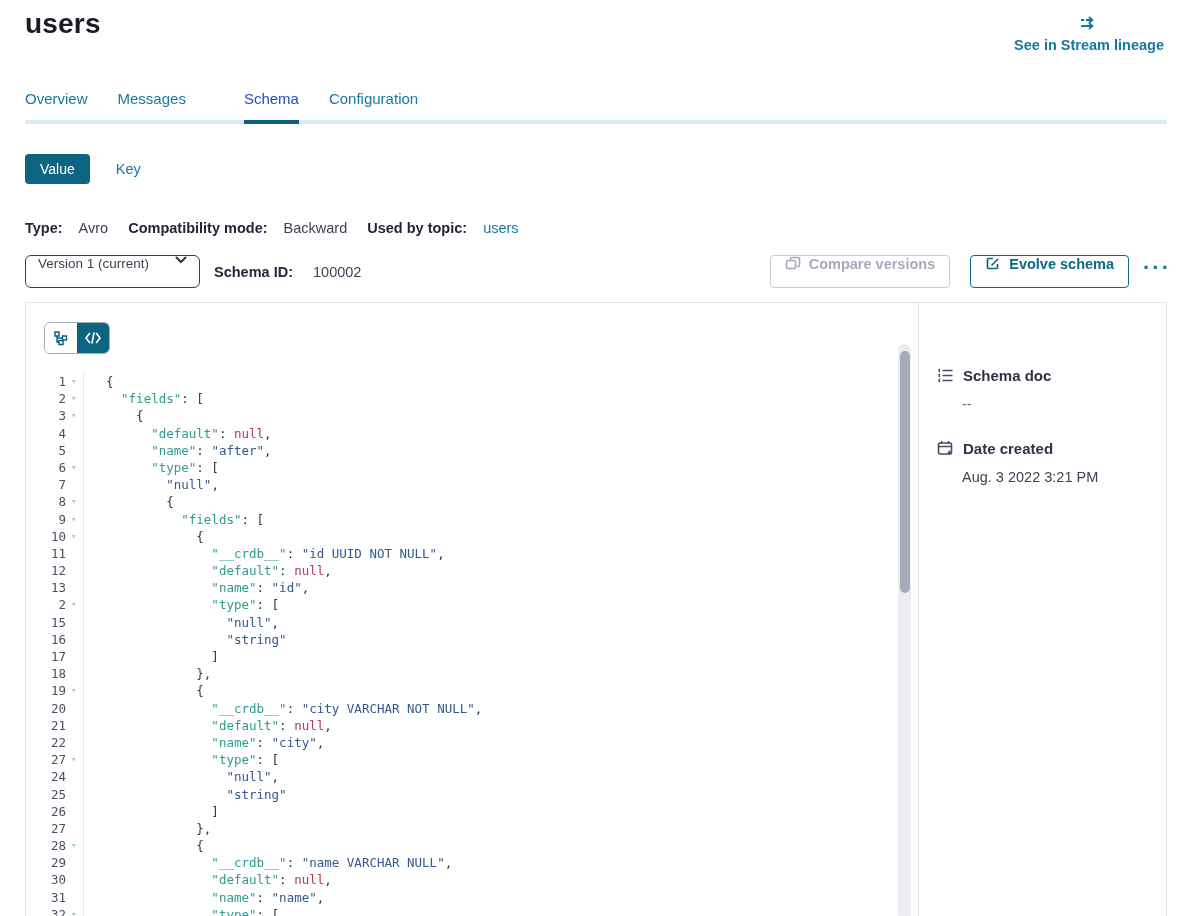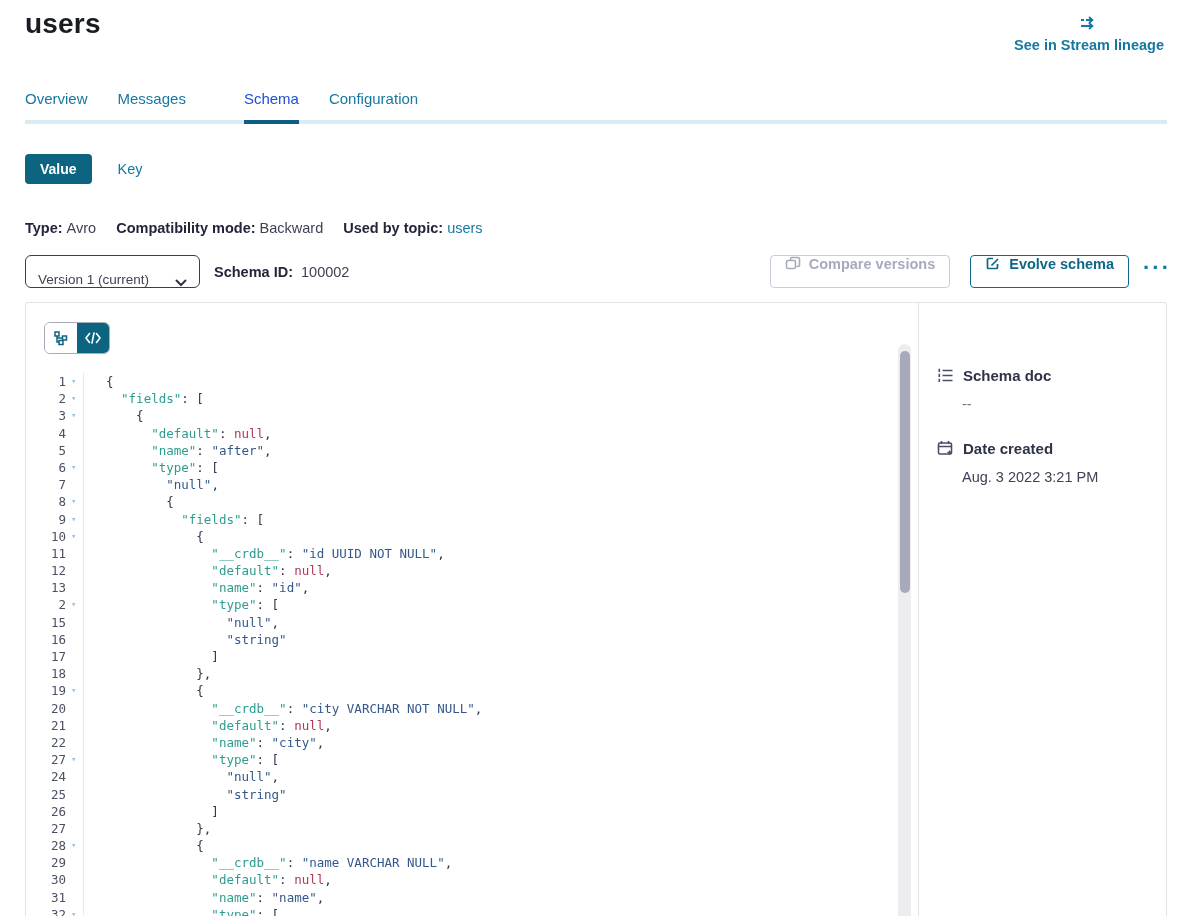--- a/index.html
+++ b/index.html
@@ -14,34 +14,34 @@
 
   
   .tabs { position:absolute; left:25px; top:90px; width:1142px; display:flex; gap:30px; }
   .tabs .lightbar { position:absolute; left:0; right:0; bottom:0; height:4px; background:#d9ecf4; }
   .tab { font-size:15px; font-weight:500; color:#1579a2; padding-bottom:13px;
     border-bottom:4px solid transparent; cursor:pointer; position:relative; z-index:2; }
   .tab.active { color:#1d4ed8; border-bottom-color:#0c5f80;margin-left:28px; }
 
   
   .vk-row { position:absolute; left:25px; top:154px; display:flex; align-items:center; gap:26px; }
-  .value-btn { background:#0d6480; color:#fff; font-size:14px; font-weight:700;
+  .value-btn { background:#0d6480; color:#fff; font-size:14px; font-weight:400;
     padding:7px 15px; border-radius:4px; border:none; cursor:pointer; }
   .key-link { color:#1579a2; font-size:14.5px; font-weight:500; cursor:pointer; }
 
   
   .meta-row { position:absolute; left:25px; top:220px; display:flex; gap:20px; font-size:14.5px; }
   .meta-label { font-weight:700; color:#23263a; }
-  .meta-value { color:#3f4254; margin-left:4px; }
+  .meta-value { color:#3f4254; margin-left:16px; }
   .meta-value.link { color:#1579a2; cursor:pointer; }
 
   
   .version-row { position:absolute; left:25px; top:255px; display:flex; align-items:center; gap:14px; }
   .version-select { width:175px; height:33px; border:1.5px solid #3a3d52; border-radius:6px;
-    display:flex; align-items:flex-end; justify-content:space-between; padding:0 12px;
+    display:flex; align-items:flex-start; justify-content:space-between; padding:0 12px;
     font-size:13.5px; color:#3f4254; cursor:pointer; background:#fff; }
   .schema-id { font-size:14.5px; }
   .actions-row { position:absolute; right:18px; top:255px; display:flex; align-items:center; }
   .btn { height:33px; display:flex; align-items:flex-start; gap:8px; border-radius:4px;
     background:#fff; font-size:14.5px; font-weight:700; padding:0 14px; cursor:pointer; }
   .btn.disabled { border:1px solid #c9ccd9; color:#a6aabd; cursor:default; }
   .btn.outline { border:1px solid #0e6887; color:#0e6887; margin-left:20px; }
   .more-btn { color:#1478a0; font-size:22px; font-weight:700; letter-spacing:2px;
     margin-left:14px; line-height:10px; cursor:pointer; padding-bottom:8px; }
 

